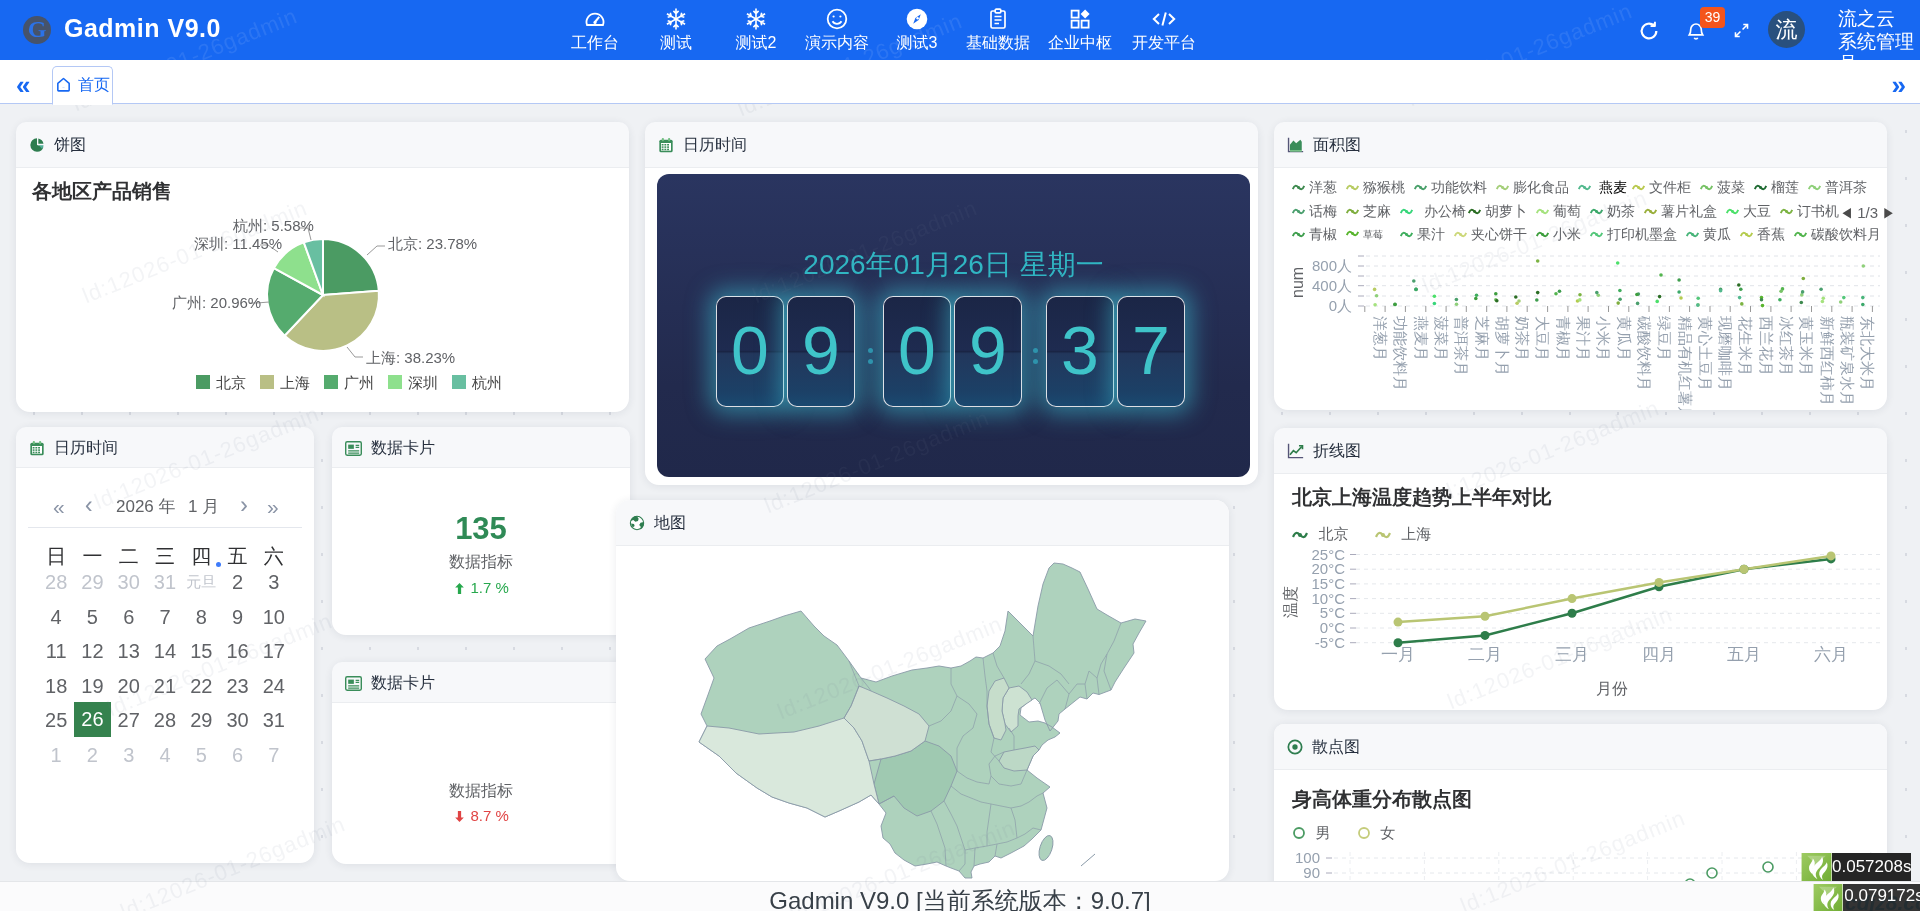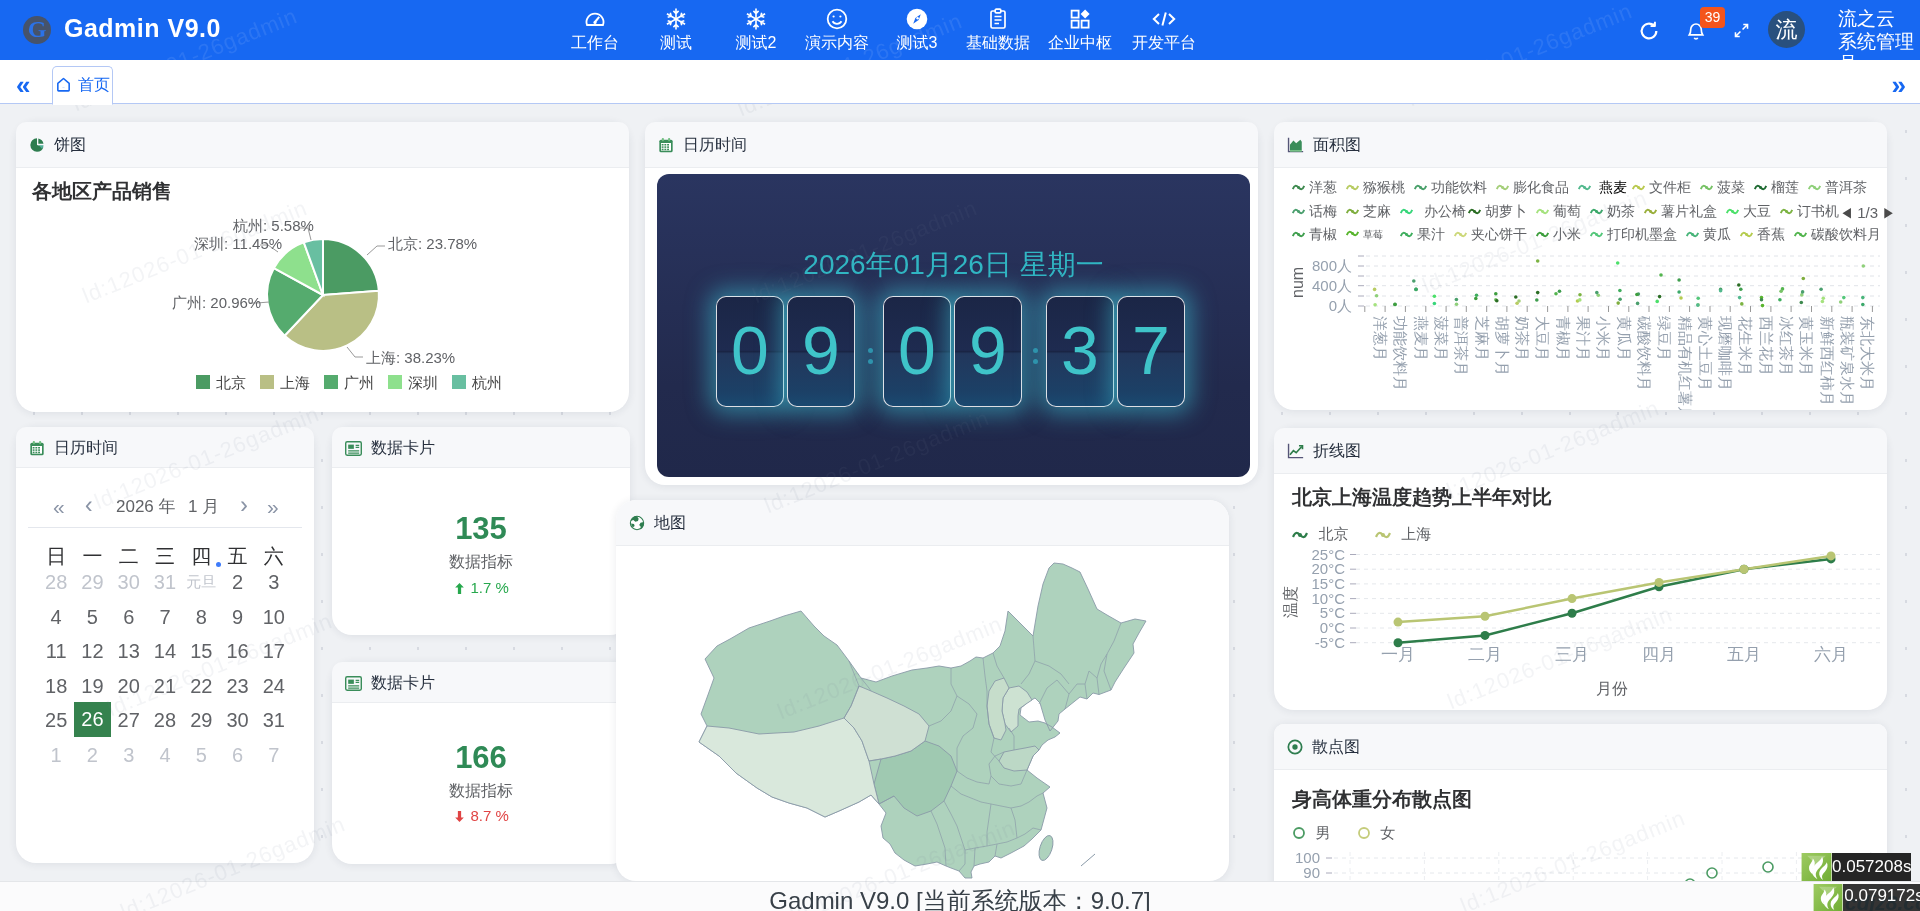--- a/index.html
+++ b/index.html
@@ -17,21 +17,21 @@
 .brand{position:absolute;left:64px;top:14px;font-size:25px;font-weight:bold;color:#fff;letter-spacing:0.5px;}
 .mi{width:80px;height:60px;color:#fff;text-align:center;transform:translateX(-50%);}
 .mi .ic{position:absolute;left:0;right:0;top:7px;height:24px;}
 .mi .tx{position:absolute;left:-20px;right:-20px;top:33px;font-size:16px;}
 
 .tabbar{position:absolute;left:0;top:60px;width:1920px;height:44px;background:#fff;border-bottom:1px solid #b4c8f5;z-index:29;}
 .tab-l{position:absolute;left:16px;top:10px;color:#1768f2;font-size:26px;font-weight:bold;}
 .tab-r{position:absolute;right:14px;top:10px;color:#1768f2;font-size:26px;font-weight:bold;}
 .tab{position:absolute;left:52px;top:6px;width:61px;height:39px;background:#fff;border:1px solid #b4c8f5;border-bottom:1px solid #fff;border-radius:5px 5px 0 0;color:#1768f2;font-size:16px;line-height:36px;text-align:center;}
 
-.card{position:absolute;background:#fff;border-radius:20px;box-shadow:0 1px 8px rgba(31,45,61,.09);}
+.card{position:absolute;background:#fff;border-radius:14px;box-shadow:0 1px 8px rgba(31,45,61,.09);}
 .chead{position:relative;height:46px;background:#f7f8fa;border-bottom:1px solid #ebedf0;border-radius:10px 10px 0 0;line-height:46px;padding-left:13px;font-size:16px;color:#27303f;}
 .chead svg{vertical-align:-3px;margin-right:9px;}
 
 .calnav{position:absolute;left:0;top:68px;width:298px;height:24px;font-size:17px;color:#8a94a6;}
 .calnav span{top:0;}
 .calgrid{position:absolute;left:22px;width:254px;height:26px;display:flex;font-size:20px;color:#606266;}
 .calgrid span{width:36.3px;text-align:center;line-height:26px;}
 .calgrid.dim{color:#c0c4cc;}
 .calgrid .sel{background:#35824e;color:#fff;height:35px;line-height:35px;margin-top:-5px;}
 
@@ -498,21 +498,20 @@
     <div style="position:absolute;left:0;right:0;top:152px;text-align:center;font-size:15px;color:#27a84d;"><svg width="13" height="13" viewBox="0 0 24 24" style="vertical-align:-1.5px;">
           <path d="M12 2 4 10h5v12h6V10h5z" fill="#27a84d"></path>
         </svg> 1.7 %</div>
   </div>
   <div class="card" id="card-d2" style="left:332px;top:662px;width:298px;height:202px;">
     <div class="chead" style="height:41px;line-height:41px;"><svg width="17" height="15" viewBox="0 0 24 21">
           <rect x="1" y="1" width="22" height="19" rx="2" fill="none" stroke="#3a8d5a" stroke-width="2"></rect>
           <rect x="4.5" y="5" width="8" height="6" fill="#3a8d5a"></rect>
           <path d="M15 6h5M15 9h5M4.5 14h15.5M4.5 17h15.5" stroke="#3a8d5a" stroke-width="1.8"></path>
         </svg>数据卡片</div>
-    <div style="position:absolute;left:0;right:0;top:80px;height:32px;line-height:32px;text-align:center;font-size:31px;font-weight:bold;color:#2f8a56;">166</div>
     <div style="position:absolute;left:0;right:0;top:119px;text-align:center;font-size:16px;color:#606266;">数据指标</div>
     <div style="position:absolute;left:0;right:0;top:145px;text-align:center;font-size:15px;color:#e04444;"><svg width="13" height="13" viewBox="0 0 24 24" style="vertical-align:-1.5px;">
           <path d="M12 22l8-8h-5V2H9v12H4z" fill="#e04444"></path>
         </svg> 8.7 %</div>
   </div>
   <div class="footer">
       <div>Gadmin V9.0 [当前系统版本：9.0.7]</div>
     </div>
   <div class="card" id="card-map" style="left:616px;top:500px;width:613px;height:381px;overflow:hidden;">
     <div class="chead"><svg width="16" height="16" viewBox="0 0 24 24">

